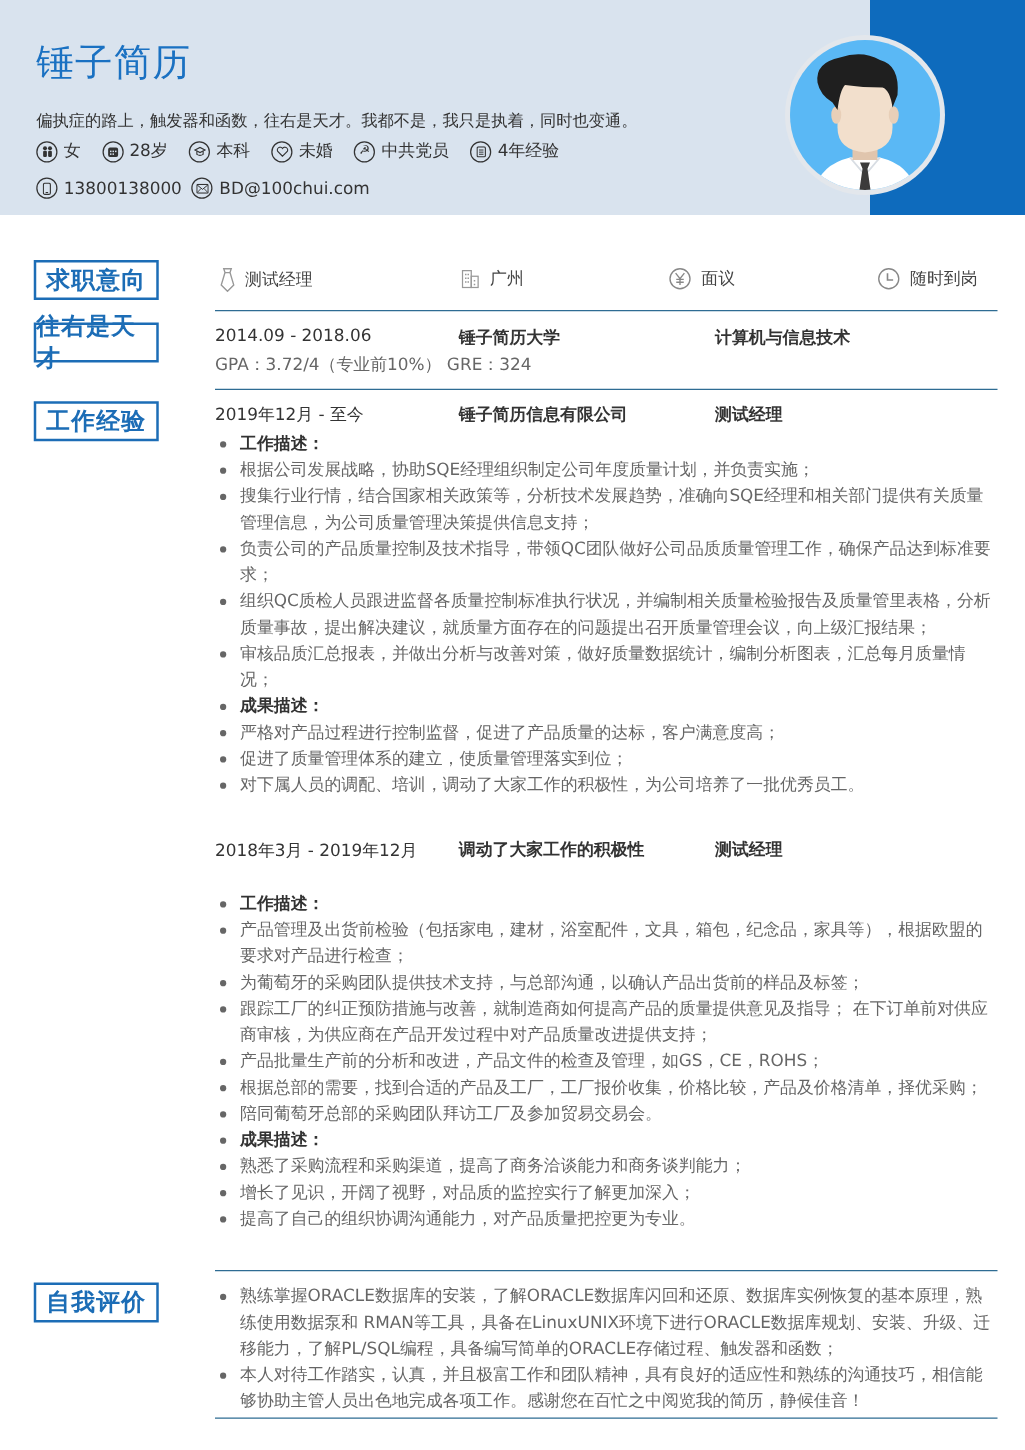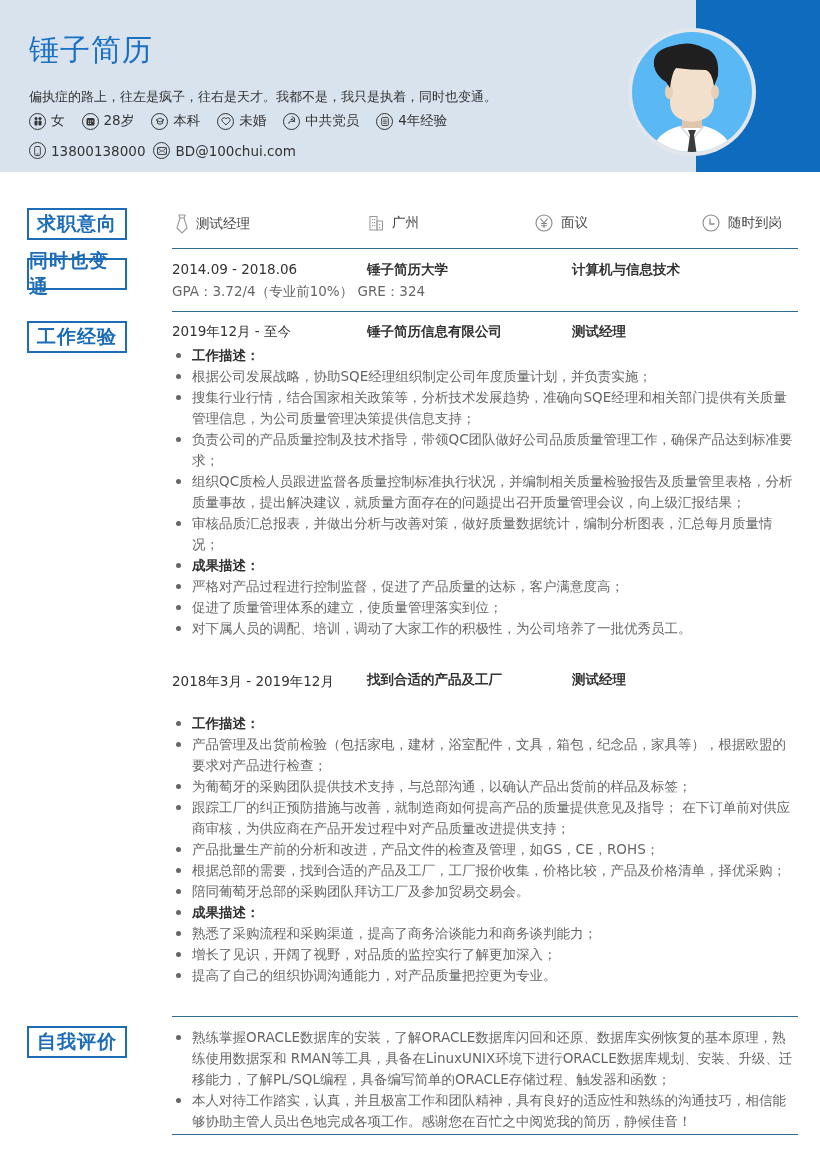--- a/index.html
+++ b/index.html
@@ -39,21 +39,21 @@
     .list li::before { content: ""; position: absolute; left: 4px; top: 8px; width: 5px; height: 5px; border-radius: 50%; background: #666; }
     .list li.strong { font-weight: bold; color: #333; }
   </style>
 </head>
 <body>
 
 <div class="header"></div>
 <div class="header-blue"></div>
 
 <h1 class="name">锤子简历</h1>
-<div class="motto">偏执症的路上，往左是疯子，往右是天才。我都不是，我只是执着，同时也变通。</div>
+<div class="motto">偏执症的路上，触发器和函数，往右是天才。我都不是，我只是执着，同时也变通。</div>
 
 <div class="info-row r1">
   <div class="info-item">
     <span class="ico-circle">
       <svg width="10" height="10" viewBox="0 0 10 10">
           <circle cx="3" cy="2.5" r="1.6" fill="#333"></circle>
           <circle cx="7" cy="2.5" r="1.6" fill="#333"></circle>
           <rect x="1.5" y="4.5" width="3" height="5" rx="1" fill="#333"></rect>
           <rect x="5.5" y="4.5" width="3" height="5" rx="1" fill="#333"></rect>
         </svg>
@@ -184,21 +184,21 @@
   <div class="intent-item" style="left:530px;">
     <svg width="18" height="18" viewBox="0 0 18 18">
         <circle cx="9" cy="9" r="8" fill="none" stroke="#888" stroke-width="1.1"></circle>
         <path d="M8 4.5 V10 H12.5" fill="none" stroke="#888" stroke-width="1.3"></path>
       </svg>
     <span>随时到岗</span>
   </div>
 </div>
 <div class="hr" style="top:248px;"></div>
 
-<div class="sec-title" style="top:258px;">同时也变通</div>
+<div class="sec-title" style="top:258px;">往右是天才</div>
 <div class="bold-row" style="top:261px;">2014.09 - 2018.06</div>
 <div class="col2" style="top:261px;">锤子简历大学</div>
 <div class="col3" style="top:261px;">计算机与信息技术</div>
 <div class="gray-line" style="top:283px;">GPA：3.72/4（专业前10%） GRE：324</div>
 <div class="hr" style="top:311px;"></div>
 
 <div class="sec-title" style="top:321px;">工作经验</div>
 
 <div class="bold-row" style="top:323px;">2019年12月 - 至今</div>
 <div class="col2" style="top:323px;">锤子简历信息有限公司</div>
@@ -210,21 +210,21 @@
   <li>负责公司的产品质量控制及技术指导，带领QC团队做好公司品质质量管理工作，确保产品达到标准要求；</li>
   <li>组织QC质检人员跟进监督各质量控制标准执行状况，并编制相关质量检验报告及质量管里表格，分析质量事故，提出解决建议，就质量方面存在的问题提出召开质量管理会议，向上级汇报结果；</li>
   <li>审核品质汇总报表，并做出分析与改善对策，做好质量数据统计，编制分析图表，汇总每月质量情况；</li>
   <li class="strong">成果描述：</li>
   <li>严格对产品过程进行控制监督，促进了产品质量的达标，客户满意度高；</li>
   <li>促进了质量管理体系的建立，使质量管理落实到位；</li>
   <li>对下属人员的调配、培训，调动了大家工作的积极性，为公司培养了一批优秀员工。</li>
 </ul>
 
 <div class="bold-row" style="top:671px;width:170px;line-height:21px;">2018年3月 - 2019年12月</div>
-<div class="col2" style="top:671px;">找到合适的产品及工厂</div>
+<div class="col2" style="top:671px;">调动了大家工作的积极性</div>
 <div class="col3" style="top:671px;">测试经理</div>
 <ul class="list" style="top:713px;">
   <li class="strong">工作描述：</li>
   <li>产品管理及出货前检验（包括家电，建材，浴室配件，文具，箱包，纪念品，家具等），根据欧盟的要求对产品进行检查；</li>
   <li>为葡萄牙的采购团队提供技术支持，与总部沟通，以确认产品出货前的样品及标签；</li>
   <li>跟踪工厂的纠正预防措施与改善，就制造商如何提高产品的质量提供意见及指导；  在下订单前对供应商审核，为供应商在产品开发过程中对产品质量改进提供支持；</li>
   <li>产品批量生产前的分析和改进，产品文件的检查及管理，如GS，CE，ROHS；</li>
   <li>根据总部的需要，找到合适的产品及工厂，工厂报价收集，价格比较，产品及价格清单，择优采购；</li>
   <li>陪同葡萄牙总部的采购团队拜访工厂及参加贸易交易会。</li>
   <li class="strong">成果描述：</li>

